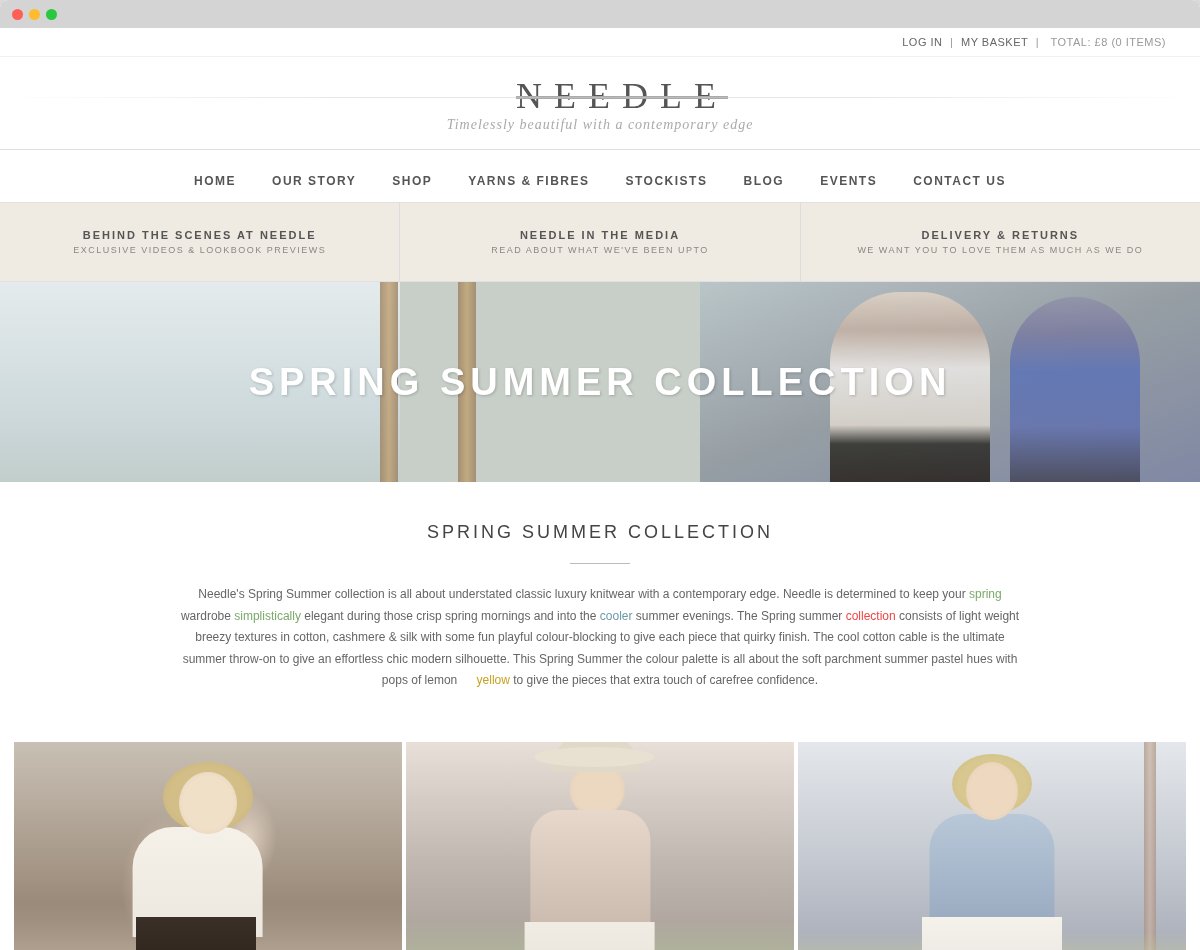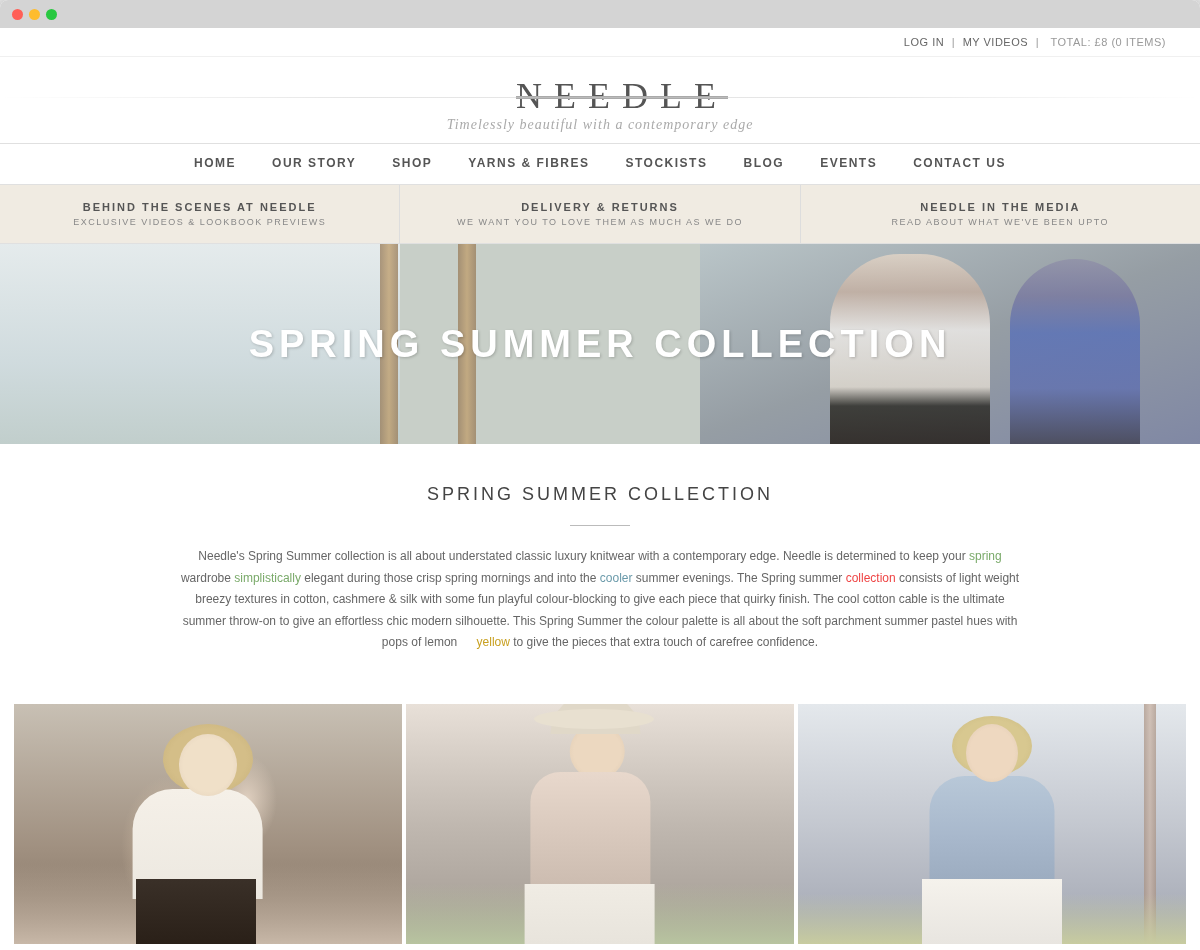--- a/index.html
+++ b/index.html
@@ -90,42 +90,43 @@
       height: 1px;
       background: linear-gradient(to right, transparent, #ccc 30%, #ccc 70%, transparent);
       opacity: 0.5;
     }
 
     
     .nav {
       display: flex;
       justify-content: center;
       gap: 36px;
-      padding: 12px 0 14px;
+      padding: 24px 0 14px;
       border-top: 1px solid #e0e0e0;
       border-bottom: 1px solid #e0e0e0;
+      margin-top: 6px;
     }
     .nav-item {
       font-size: 12px;
       letter-spacing: 1.5px;
       color: #555;
       text-transform: uppercase;
       text-decoration: none;
       cursor: pointer;
       font-weight: 600;
     }
 
     
     .info-banners {
       display: flex;
       border-bottom: 1px solid #e0e0e0;
     }
     .info-banner {
       flex: 1;
-      padding: 16px 20px;
+      padding: 26px 20px;
       text-align: center;
       background: #f0ebe2;
       border-right: 1px solid #ddd;
     }
     .info-banner:last-child { border-right: none; }
     .info-banner-title {
       font-size: 11px;
       letter-spacing: 2px;
       text-transform: uppercase;
       color: #555;
@@ -301,21 +302,21 @@
     <div class="browser-dot dot-red"></div>
     <div class="browser-dot dot-yellow"></div>
     <div class="browser-dot dot-green"></div>
   </div>
 
   <div class="website">
 
     <div class="top-bar">
       <a>LOG IN</a>
       <span>|</span>
-      <a>MY VIDEOS</a>
+      <a>MY BASKET</a>
       <span> | </span>
       <span>TOTAL: £8 (0 ITEMS)</span>
     </div>
 
     <div class="header">
       <div class="header-line"></div>
       <div class="logo-text">NEEDLE</div>
       <div class="tagline">Timelessly beautiful with a contemporary edge</div>
     </div>
 
@@ -329,26 +330,26 @@
       <a class="nav-item">EVENTS</a>
       <a class="nav-item">CONTACT US</a>
     </nav>
 
     <div class="info-banners">
       <div class="info-banner">
         <div class="info-banner-title">BEHIND THE SCENES AT NEEDLE</div>
         <div class="info-banner-sub">EXCLUSIVE VIDEOS &amp; LOOKBOOK PREVIEWS</div>
       </div>
       <div class="info-banner">
+        <div class="info-banner-title">NEEDLE IN THE MEDIA</div>
+        <div class="info-banner-sub">READ ABOUT WHAT WE'VE BEEN UPTO</div>
+      </div>
+      <div class="info-banner">
         <div class="info-banner-title">DELIVERY &amp; RETURNS</div>
         <div class="info-banner-sub">WE WANT YOU TO LOVE THEM AS MUCH AS WE DO</div>
-      </div>
-      <div class="info-banner">
-        <div class="info-banner-title">NEEDLE IN THE MEDIA</div>
-        <div class="info-banner-sub">READ ABOUT WHAT WE'VE BEEN UPTO</div>
       </div>
     </div>
 
     <div class="hero">
       <div class="hero-sky"></div>
 
       <div class="hero-posts">
         <div class="hero-post"></div>
         <div class="hero-post"></div>
       </div>

